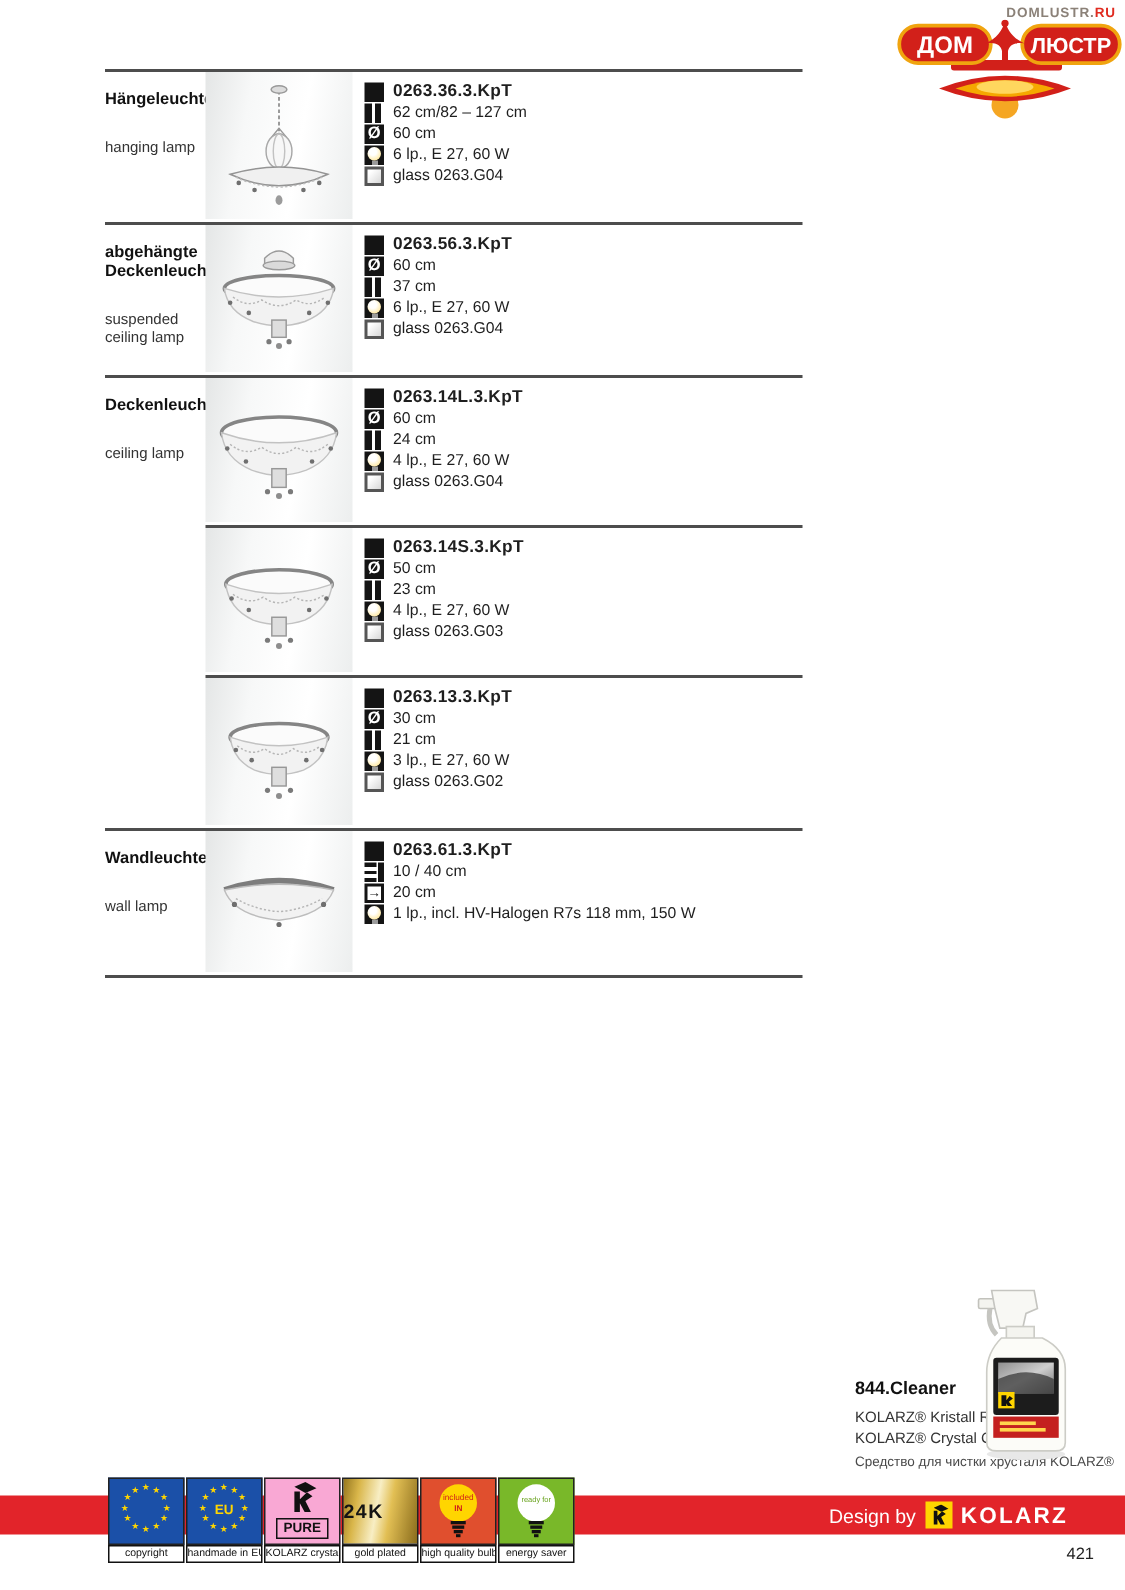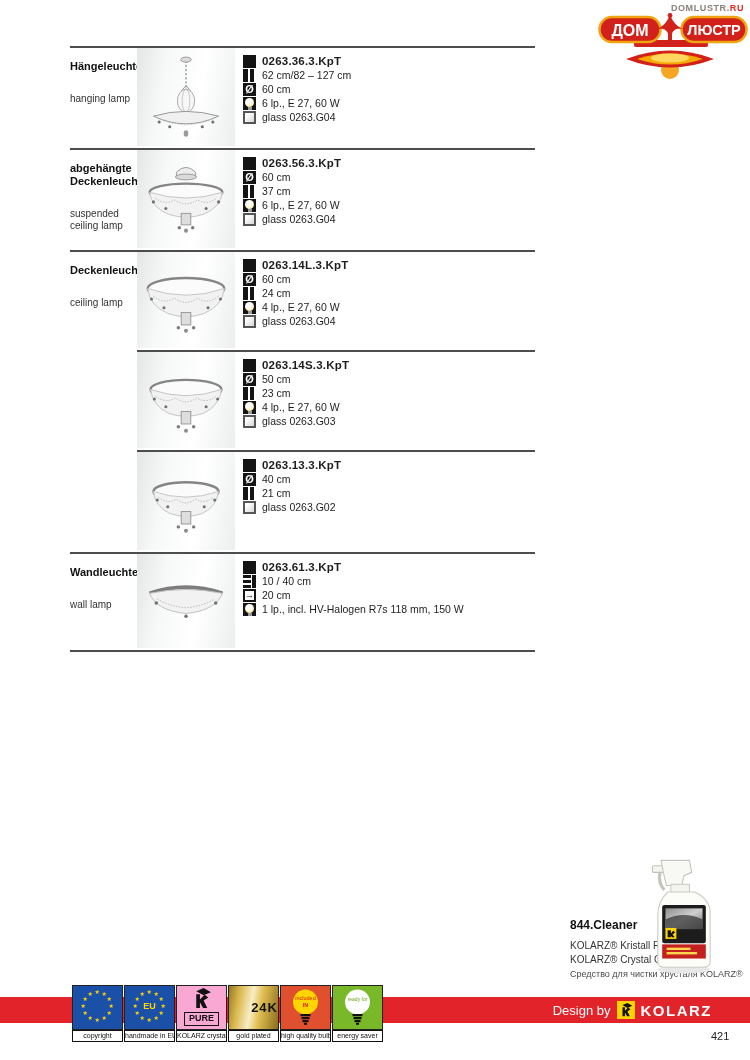--- a/index.html
+++ b/index.html
@@ -64,21 +64,21 @@
   .bg-blue { background:#1b50a8; }
   .bg-yellow { background:#f9a8d4; }
   .bg-gold { background:linear-gradient(100deg,#96771f 0%,#d9b64a 20%,#f8eec4 45%,#e2bf54 62%,#8a6c1c 100%); }
   .bg-red { background:#e04f2e; }
   .bg-green { background:#79b829; }
   .st { position:absolute; color:#ffd500; font-size:6px; line-height:6px; }
   .eu-label { position:absolute; left:0; top:15px; width:100%; text-align:center; color:#ffd500; font-weight:bold; font-size:9px; }
   .pure-fig { position:absolute; left:14px; top:2px; width:21px; height:21px; }
   .pure-box { position:absolute; left:7px; top:26px; width:35px; height:14px; border:1.5px solid #111; color:#111;
               font-weight:bold; font-size:9px; line-height:11px; text-align:center; }
-  .k24 { position:absolute; left:0; top:14px; width:100%; text-align:right; color:#141414; font-weight:bold; font-size:13px; letter-spacing:1px; }
+  .k24 { position:absolute; left:0; top:14px; width:100%; text-align:left; color:#141414; font-weight:bold; font-size:13px; letter-spacing:1px; }
   .bulb-svg { position:absolute; left:0; top:0; width:49px; height:43px; }
 </style>
 </head>
 <body>
 
 <div class="site-url"><span class="g">DOMLUSTR.</span><span class="r">RU</span></div>
 
 <svg class="logo-mark" viewBox="0 0 150 70">
   <rect x="36" y="27" width="74" height="7" rx="2" fill="#d2201a"></rect>
   <circle cx="72" cy="57" r="9" fill="#f5a623"></circle>
@@ -301,25 +301,29 @@
         <circle cx="48" cy="79" r="2.1" fill="#8d8d8d"></circle>
       </svg>
     </div>
     <div class="specs">
       <div class="spec">
           <span class="ic ic-code"></span>
           <span class="code">0263.13.3.KpT</span>
         </div>
       <div class="spec">
           <span class="ic ic-diam"></span>
-          <span>40 cm</span>
+          <span>30 cm</span>
         </div>
       <div class="spec">
           <span class="ic ic-height"></span>
           <span>21 cm</span>
+        </div>
+      <div class="spec">
+          <span class="ic ic-bulb"></span>
+          <span>3 lp., E 27, 60 W</span>
         </div>
       <div class="spec">
           <span class="ic ic-glass"></span>
           <span>glass 0263.G02</span>
         </div>
     </div>
   </div>
 
   <div class="prow" style="top:552px;height:98px;">
     <div class="rule"></div>

